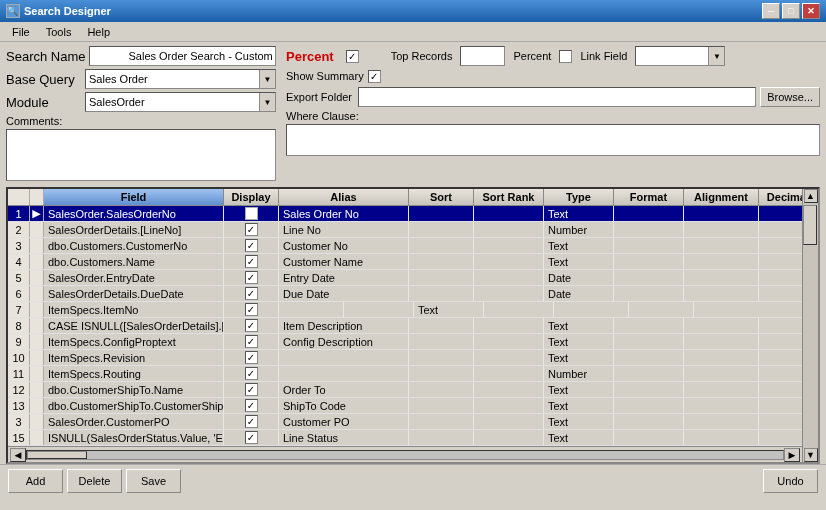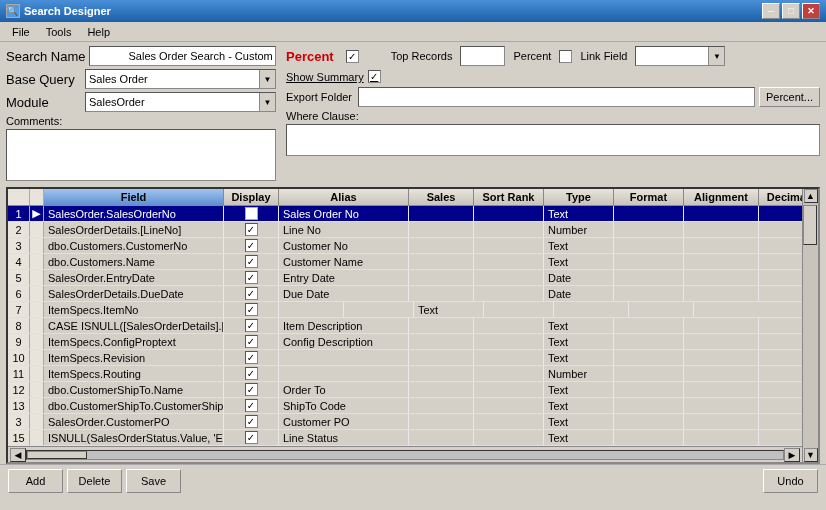--- a/index.html
+++ b/index.html
@@ -136,23 +136,22 @@
       font-size: 13px;
       margin-right: 4px;
     }
     .right-row1 {
       display: flex;
       align-items: center;
       gap: 8px;
     }
     .right-row2 {
       display: flex;
-      align-items: flex-end;
+      align-items: flex-start;
       gap: 4px;
-      text-decoration: underline;
     }
     .browse-btn {
       height: 20px;
       background: #d4d0c8;
       border: 1px solid #888;
       border-top-color: #fff;
       border-left-color: #fff;
       font-size: 11px;
       padding: 0 6px;
       cursor: pointer;
@@ -415,41 +414,41 @@
       </div>
 
       <div class="right-row2" style="margin-bottom:4px;">
         <span>Show Summary</span>
         <div class="checkbox-cell checked"></div>
       </div>
 
       <div class="export-row" style="margin-bottom:3px;">
         <span style="white-space:nowrap;margin-right:2px;">Export Folder</span>
         <input class="export-input" type="text" style="">
-        <button class="browse-btn">Percent...</button>
+        <button class="browse-btn">Browse...</button>
       </div>
 
       <div class="where-section">
         <span class="where-clause-label">Where Clause:</span>
         <textarea class="where-textarea" style="width: 100%; height: 50px;"></textarea>
       </div>
     </div>
   </div>
 </div>
 
 <div class="grid-wrapper">
   <div class="grid-inner">
 
     <div class="grid-header">
       <div class="grid-header-cell col-num"></div>
       <div class="grid-header-cell col-arrow"></div>
       <div class="grid-header-cell col-field" style="background:linear-gradient(to bottom,#a0c4f0,#6090d0);color:#000;font-weight:bold;">Field</div>
       <div class="grid-header-cell col-display">Display</div>
       <div class="grid-header-cell col-alias">Alias</div>
-      <div class="grid-header-cell col-sort">Sales</div>
+      <div class="grid-header-cell col-sort">Sort</div>
       <div class="grid-header-cell col-sortrank">Sort Rank</div>
       <div class="grid-header-cell col-type">Type</div>
       <div class="grid-header-cell col-format">Format</div>
       <div class="grid-header-cell col-alignment">Alignment</div>
       <div class="grid-header-cell col-decimals">Decimals</div>
     </div>
 
     <div class="grid-body" id="grid-body">
     <div class="grid-row selected">
     <div class="grid-cell col-num" style="background:#00008B;color:white;">1</div>

